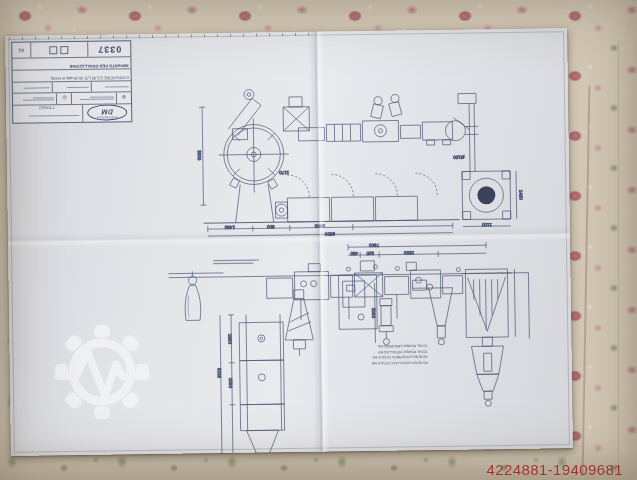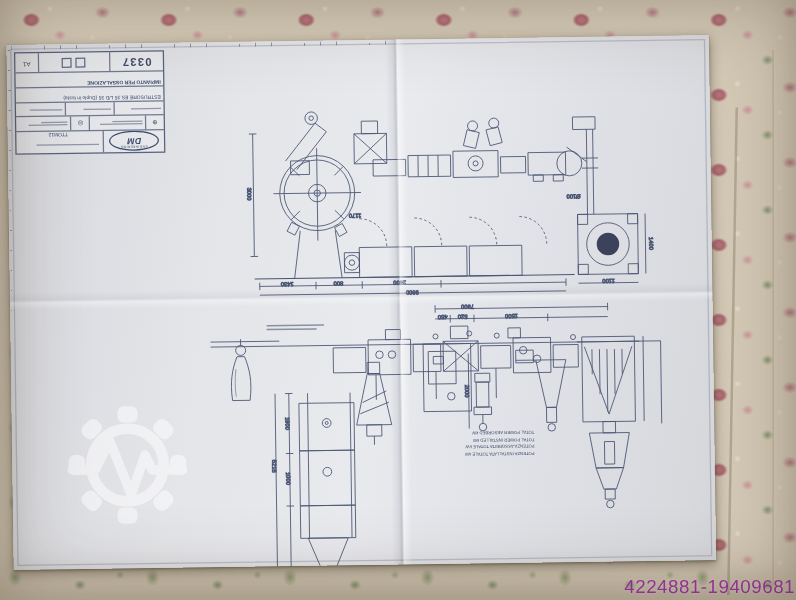--- a/index.html
+++ b/index.html
@@ -72,22 +72,22 @@
 
   
   .power-notes{position:absolute;left:344px;top:312px;width:74px;transform:rotate(180deg);
     font-size:3.4px;line-height:1.65;color:#3e4a6b;}
   .power-notes span{display:block;white-space:nowrap;}
 
   
   .watermark{position:absolute;left:50px;top:320px;width:104px;height:104px;opacity:.5;}
 
   
-  .photo-id{position:absolute;right:1px;bottom:2px;font-size:15px;letter-spacing:.4px;
-    color:#a21caf;opacity:.88;text-shadow:0 0 2px rgba(255,255,255,.45);}
+  .photo-id{position:absolute;right:14px;bottom:2px;font-size:15px;letter-spacing:.4px;
+    color:#b91c1c;opacity:.88;text-shadow:0 0 2px rgba(255,255,255,.45);}
 </style>
 </head>
 <body>
 
 <div class="scene">
 
   <div class="tablecloth"></div>
   <div class="cloth-seam"></div>
   <div class="cloth-seam2"></div>
 

